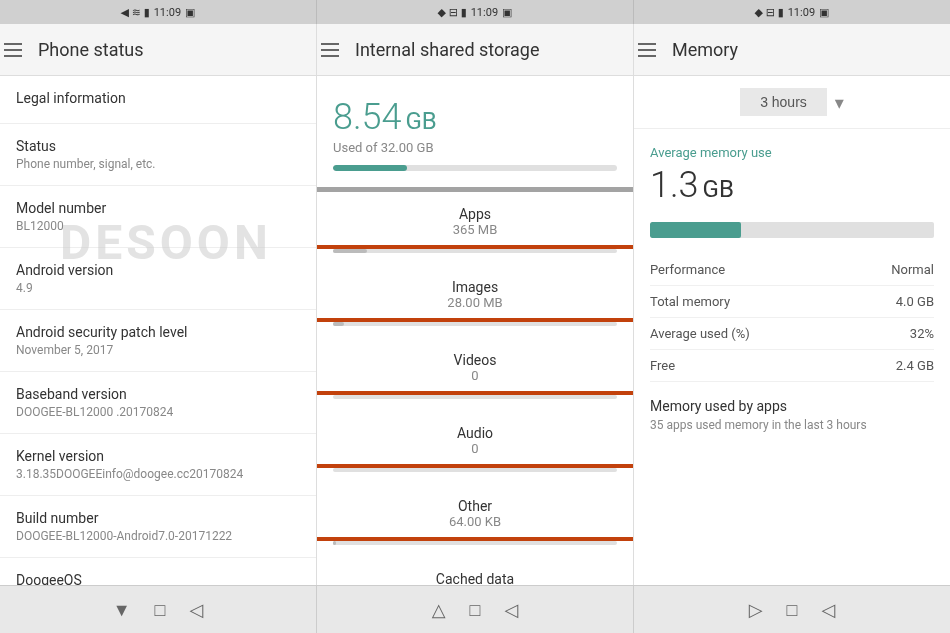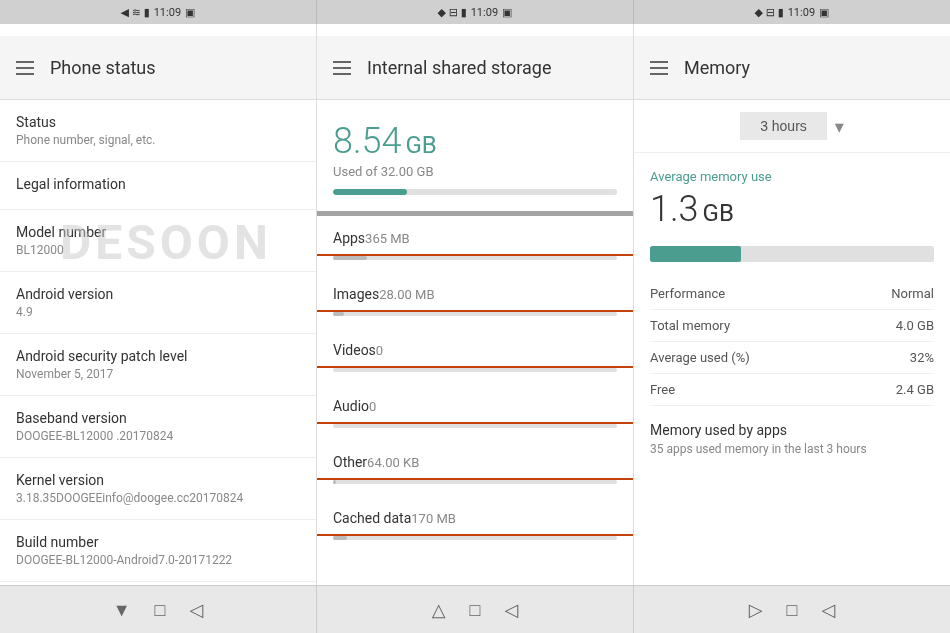--- a/index.html
+++ b/index.html
@@ -46,26 +46,25 @@
       border-right: 1px solid #ddd;
       background: #fff;
       overflow: hidden;
     }
     .panel:last-child { border-right: none; }
 
     
     .panel-header {
       display: flex;
       align-items: center;
-      padding: 0 16px;
-      height: 64px;
+      padding: 0 4px;
+      height: 52px;
       background: #f5f5f5;
       border-bottom: 1px solid #ddd;
       gap: 16px;
-      margin-top: 12px;
     }
     .panel-header-title {
       font-size: 18px;
       color: #333;
       font-weight: 400;
     }
     .menu-icon {
       display: flex;
       flex-direction: column;
       gap: 4px;
@@ -128,23 +127,24 @@
     }
     .storage-bar-fill {
       height: 100%;
       background: #4a9d8f;
       border-radius: 3px;
     }
 
     .storage-item {
       display: flex;
       align-items: center;
-      justify-content: flex-start;
+      justify-content: flex-end;
       padding: 14px 16px 8px;
-      border-bottom: 2px solid #c2410c;
+      border-bottom: 4px solid #c2410c;
+      flex-direction: column;
     }
     .storage-item-label {
       font-size: 14px;
       color: #333;
     }
     .storage-item-value {
       font-size: 13px;
       color: #888;
     }
     .storage-item-bar {
@@ -318,25 +318,25 @@
     <div class="panel-header">
       <div class="menu-icon">
         <span></span>
         <span></span>
         <span></span>
       </div>
       <span class="panel-header-title">Phone status</span>
     </div>
     <div class="panel-content">
       <div class="status-item">
+        <div class="status-item-label">Legal information</div>
+      </div>
+      <div class="status-item">
         <div class="status-item-label">Status</div>
         <div class="status-item-value">Phone number, signal, etc.</div>
-      </div>
-      <div class="status-item">
-        <div class="status-item-label">Legal information</div>
       </div>
       <div class="status-item">
         <div class="status-item-label">Model number</div>
         <div class="status-item-value">BL12000</div>
       </div>
       <div class="status-item">
         <div class="status-item-label">Android version</div>
         <div class="status-item-value">4.9</div>
       </div>
       <div class="status-item">

